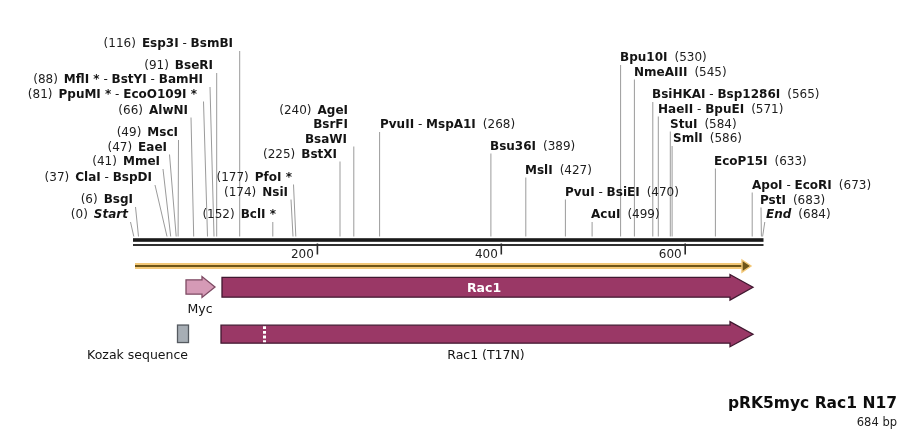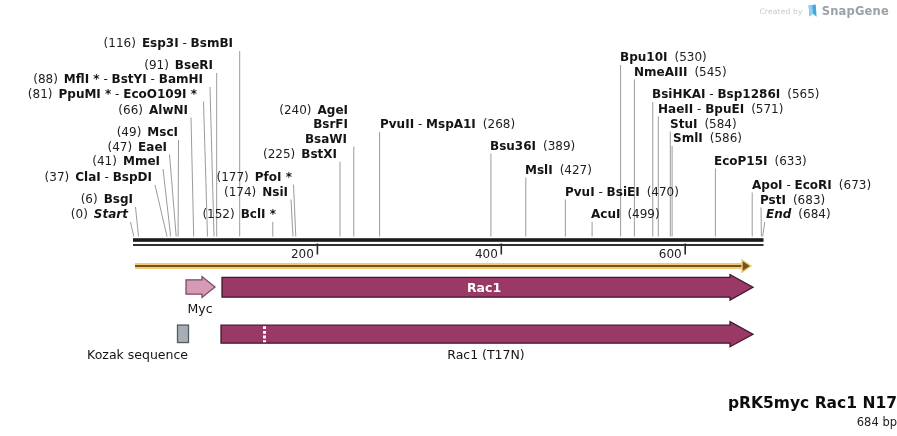--- a/index.html
+++ b/index.html
@@ -19,28 +19,20 @@
   svg text.feat-inside{font-size:12.5px;fill:#ffffff;font-weight:700;}
   .footer{position:absolute;left:0;right:0;top:394px;text-align:right;}
   .footer h1{margin:0;font-size:15.5px;font-weight:700;color:#0d0d0d;}
   .footer p{margin:3px 0 8px 0;font-size:11.5px;color:#1d1d1d;padding-left:32px;}
 </style>
 </head>
 <body>
 
 <div class="canvas">
 
-  <div class="branding">
-    <span class="created">Created by</span>
-    <svg width="11" height="14" viewBox="0 0 11 14">
-      <path d="M1.6,1.6 L8.8,0.6 L9.6,12.8 L5.6,9.5 L2.6,12.6 Z" fill="#47a8e0"></path>
-      <path d="M1.6,1.6 L5.4,1.1 L5.9,9.8 L2.6,12.6 Z" fill="#8ed0f2"></path>
-    </svg>
-    <span class="brand">SnapGene</span>
-  </div>
 
   <svg class="map" width="897" height="436" viewBox="0 0 897 436">
       <line x1="239.7" y1="51" x2="239.7" y2="236.5" stroke="#9b9b9b" stroke-width="1"></line>
       <line x1="216.7" y1="73" x2="216.7" y2="236.5" stroke="#9b9b9b" stroke-width="1"></line>
       <line x1="210" y1="87" x2="214" y2="236.5" stroke="#9b9b9b" stroke-width="1"></line>
       <line x1="203.5" y1="101.5" x2="207.5" y2="236.5" stroke="#9b9b9b" stroke-width="1"></line>
       <line x1="191" y1="117.5" x2="193.7" y2="236.5" stroke="#9b9b9b" stroke-width="1"></line>
       <line x1="178.5" y1="140" x2="178.1" y2="236.5" stroke="#9b9b9b" stroke-width="1"></line>
       <line x1="169.5" y1="154.5" x2="176.2" y2="236.5" stroke="#9b9b9b" stroke-width="1"></line>
       <line x1="163" y1="169" x2="170.7" y2="236.5" stroke="#9b9b9b" stroke-width="1"></line>

